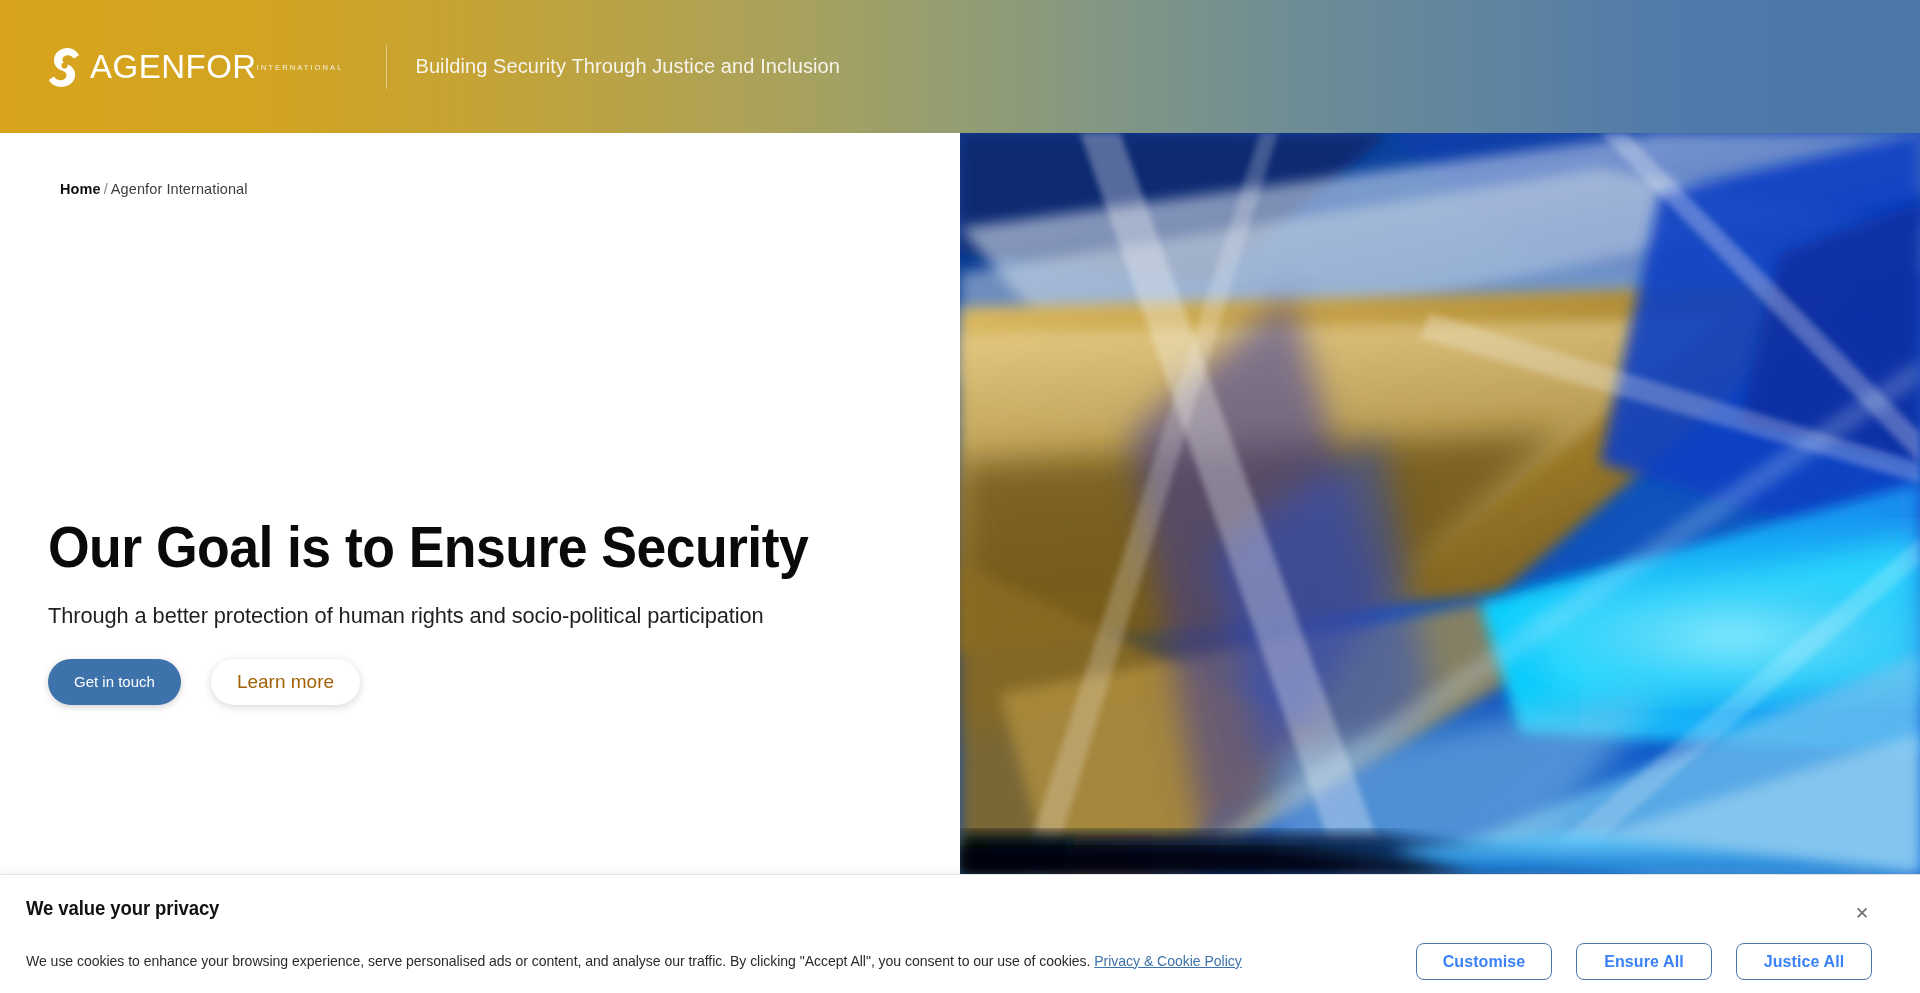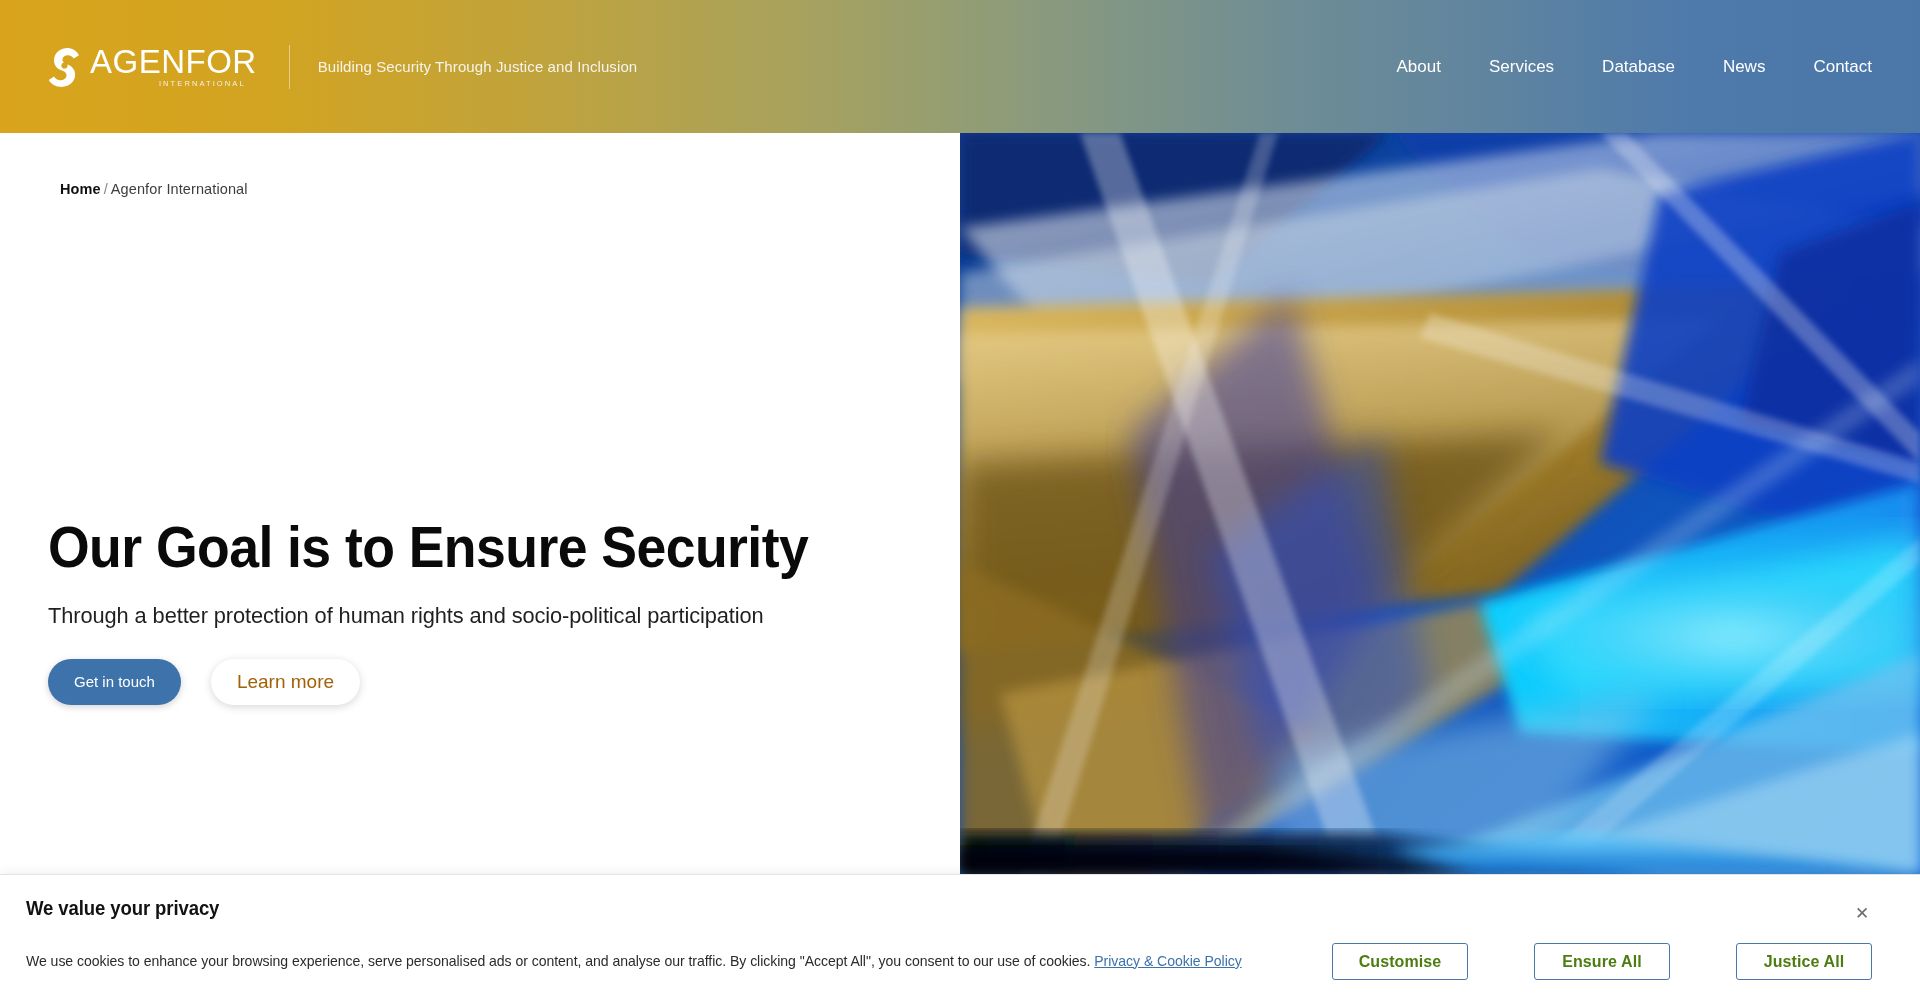--- a/index.html
+++ b/index.html
@@ -42,22 +42,22 @@
     align-items: center;
     gap: 9px;
   }
   .logo-mark {
     width: 33px;
     height: 42px;
     flex: none;
   }
   .logo-textblock {
     display: flex;
-    flex-direction: column;
-    align-items: flex-end;
+    flex-direction: row;
+    align-items: center;
     line-height: 1;
   }
   .logo-word {
     font-family: "Liberation Sans", sans-serif;
     font-size: 33px;
     font-weight: 400;
     letter-spacing: 0.5px;
     color: #ffffff;
     line-height: 0.95;
   }
@@ -68,21 +68,21 @@
     margin-top: 3px;
     margin-right: 11px;
   }
   .brand-divider {
     width: 1px;
     height: 44px;
     background: rgba(255,255,255,0.45);
     margin: 0 28px 0 32px;
   }
   .tagline {
-    font-size: 15px;
+    font-size: 20px;
     color: #f7f4ec;
     letter-spacing: 0.1px;
     white-space: nowrap;
   }
   .main-nav {
     margin-left: auto;
     display: flex;
     align-items: center;
     gap: 0;
   }
@@ -239,31 +239,30 @@
   }
   .cookie-actions {
     margin-left: auto;
     display: flex;
     align-items: center;
     gap: 24px;
   }
   .cookie-btn {
     background: #ffffff;
     border: 1.5px solid #4a76a8;
-    color: #4d7c0f;
+    color: #3b82f6;
     font-family: "Liberation Sans Narrow", "Liberation Sans", sans-serif;
     font-weight: 700;
     font-size: 16px;
     letter-spacing: 0.1px;
     height: 37px;
     min-width: 136px;
     padding: 0 14px;
-    border-radius: 3px;
-    cursor: pointer;
-    margin-left: 42px;
+    border-radius: 8px;
+    cursor: pointer;
   }
   .cookie-close {
     position: absolute;
     top: 28px;
     right: 48px;
     width: 20px;
     height: 20px;
     border: none;
     background: transparent;
     cursor: pointer;
@@ -292,27 +291,20 @@
         <span class="logo-word">AGENFOR</span>
         <span class="logo-sub">INTERNATIONAL</span>
       </span>
     </div>
 
     <span class="brand-divider"></span>
 
     <span class="tagline">Building Security Through Justice and Inclusion</span>
   </div>
 
-  <nav class="main-nav">
-    <a class="nav-link" href="#">About</a>
-    <a class="nav-link" href="#">Services</a>
-    <a class="nav-link" href="#">Database</a>
-    <a class="nav-link" href="#">News</a>
-    <a class="nav-link" href="#">Contact</a>
-  </nav>
 </header>
 
 <main class="page-body">
 
   <section class="hero-left">
     <div class="breadcrumb">
       <a class="crumb-home" href="#">Home</a><span class="crumb-sep">/</span><span class="crumb-current">Agenfor International</span>
     </div>
   </section>
 

